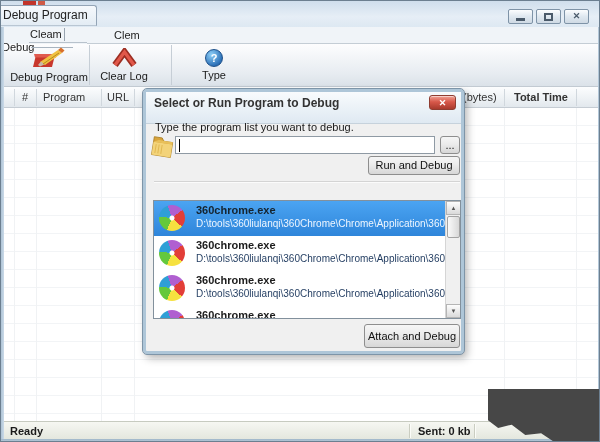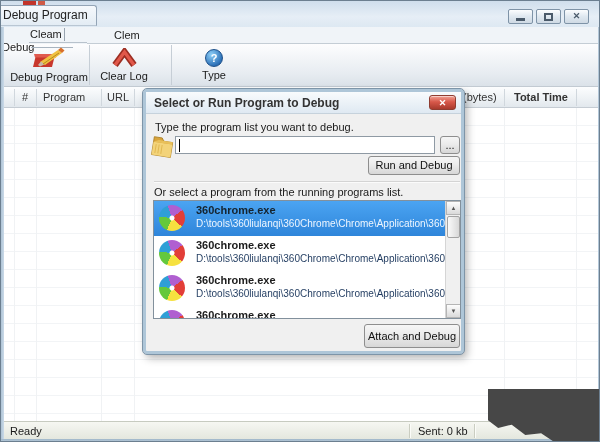--- a/index.html
+++ b/index.html
@@ -47,21 +47,21 @@
   .th { position:absolute; top:4px; font-size:11px; color:#333; white-space:nowrap; }
   .th-sep { position:absolute; top:2px; width:1px; height:17px; background:#d0d7dd; }
   .tbody { position:absolute; left:3px; top:107px; width:594px; height:313px; background:
     repeating-linear-gradient(to bottom, #ffffff 0 17px, #f2f4f6 17px 18px); }
   .col-line { position:absolute; top:107px; height:313px; width:1px; background:#f0f2f4; }
 
   
   .dialog { position:absolute; left:142px; top:88px; width:321px; height:265px;
     background:#f0f0f0; border:3px solid #aec6d8; outline:1px solid #7e95a8; border-radius:4px;
     box-shadow:3px 4px 8px rgba(0,0,0,.3); z-index:10; }
-  .dlg-title { position:absolute; left:0; top:0; right:0; height:22px;
+  .dlg-title { position:absolute; left:0; top:0; right:0; height:32px;
     background:linear-gradient(#f8fbfd,#dfe9f2); border-bottom:1px solid #c6d2dc;
     font-size:12px; font-weight:bold; color:#333; padding:4px 0 0 8px; }
   .dlg-close { position:absolute; right:5px; top:3px; width:27px; height:15px;
     background:linear-gradient(#f0a396,#d8584a 45%,#a83a2d); border:1px solid #8f3d31; border-radius:3px;
     color:#fff; font-size:9px; font-weight:bold; text-align:center; line-height:14px;
     box-shadow:inset 0 1px 0 rgba(255,255,255,.5); }
   .dlg-label { position:absolute; font-size:11px; color:#1a1a1a; white-space:nowrap; }
   .dlg-input { position:absolute; left:29px; top:44px; width:260px; height:18px;
     background:#fff; border:1px solid #8f9aa4; }
   .caret { position:absolute; left:3px; top:2px; width:1px; height:13px; background:#000; }
@@ -85,21 +85,21 @@
   .litem.sel .li-path { color:#eef6ff; }
   .scrollbar { position:absolute; right:0; top:0; width:15px; height:117px; background:#f0f0f0; border-left:1px solid #d5d5d5; }
   .sb-btn { position:absolute; left:0; width:15px; height:14px; background:linear-gradient(#fdfdfd,#dadada);
     border:1px solid #b5b5b5; color:#555; font-size:6px; text-align:center; line-height:13px; }
   .sb-thumb { position:absolute; left:1px; top:15px; width:13px; height:22px;
     background:linear-gradient(90deg,#fafafa,#d8d8d8); border:1px solid #a3a3a3; border-radius:2px; }
   .attach-btn { position:absolute; left:218px; top:232px; width:96px; height:24px; line-height:17px; }
 
   
   .statusbar { position:absolute; left:3px; top:420px; width:594px; height:18px;
-    background:linear-gradient(#f6f7f2,#e4e7de); border-top:1px solid #c7cbc0; font-size:11px; color:#1a1a1a; z-index:6; }
+    background:linear-gradient(#f6f7f2,#e4e7de); border-top:1px solid #c7cbc0; font-size:11px; color:#1a1a1a; z-index:6;font-weight:bold; }
   .sb-sep { position:absolute; top:2px; width:1px; height:14px; background:#cacdc1; box-shadow:1px 0 0 #fbfcf8; }
 
   
   .watermark { position:absolute; left:487px; top:388px; width:113px; height:54px; background:#474747;
     clip-path:polygon(0 0,100% 0,100% 100%,60% 100%,47% 82%,33% 85%,21% 66%,9% 72%,0 58%);
     z-index:50; }
 
   svg { display:block; }
 </style>
 </head>
@@ -210,21 +210,20 @@
     </span>
 
     <div class="dlg-input">
       <span class="caret"></span>
       <span></span>
     </div>
     <button class="browse-btn gray-btn">...</button>
     <button class="run-btn gray-btn">Run and Debug</button>
 
     <div class="dlg-sep"></div>
-    <span class="dlg-label" style="left:8px; top:94px;">Or select a program from the running programs list.</span>
 
     <div class="listbox">
       <div class="litem sel">
         <span class="pinwheel"></span>
         <span class="li-name">360chrome.exe</span>
         <span class="li-path">D:\tools\360liulanqi\360Chrome\Chrome\Application\360chrome.e</span>
       </div>
       <div class="litem">
         <span class="pinwheel"></span>
         <span class="li-name">360chrome.exe</span>

